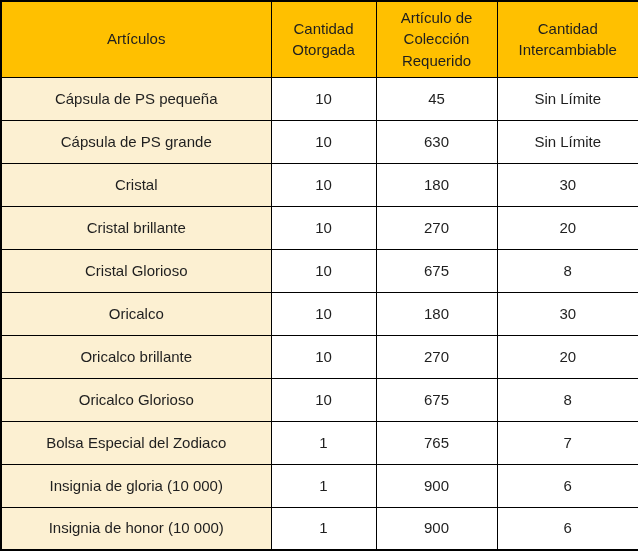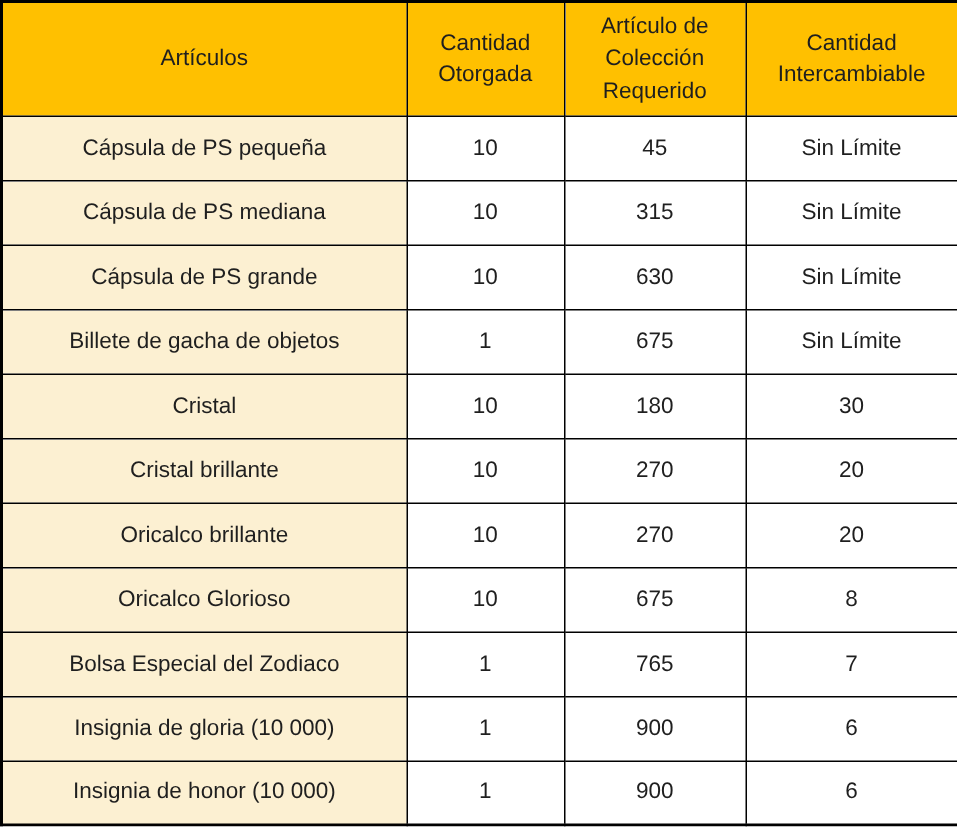--- a/index.html
+++ b/index.html
@@ -61,48 +61,48 @@
       </tr>
   </thead>
   <tbody>
       <tr>
         <td class="item-col">Cápsula de PS pequeña</td>
         <td>10</td>
         <td>45</td>
         <td>Sin Límite</td>
       </tr>
       <tr>
-        <td class="item-col">Cápsula de PS mediana</td>
-        <td>10</td>
-        <td>315</td>
-        <td>Sin Límite</td>
-      </tr>
-      <tr>
         <td class="item-col">Cápsula de PS grande</td>
         <td>10</td>
         <td>630</td>
-        <td>Sin Límite</td>
-      </tr>
-      <tr>
-        <td class="item-col">Billete de gacha de objetos</td>
-        <td>1</td>
-        <td>675</td>
         <td>Sin Límite</td>
       </tr>
       <tr>
         <td class="item-col">Cristal</td>
         <td>10</td>
         <td>180</td>
         <td>30</td>
       </tr>
       <tr>
         <td class="item-col">Cristal brillante</td>
         <td>10</td>
         <td>270</td>
         <td>20</td>
+      </tr>
+      <tr>
+        <td class="item-col">Cristal Glorioso</td>
+        <td>10</td>
+        <td>675</td>
+        <td>8</td>
+      </tr>
+      <tr>
+        <td class="item-col">Oricalco</td>
+        <td>10</td>
+        <td>180</td>
+        <td>30</td>
       </tr>
       <tr>
         <td class="item-col">Oricalco brillante</td>
         <td>10</td>
         <td>270</td>
         <td>20</td>
       </tr>
       <tr>
         <td class="item-col">Oricalco Glorioso</td>
         <td>10</td>

